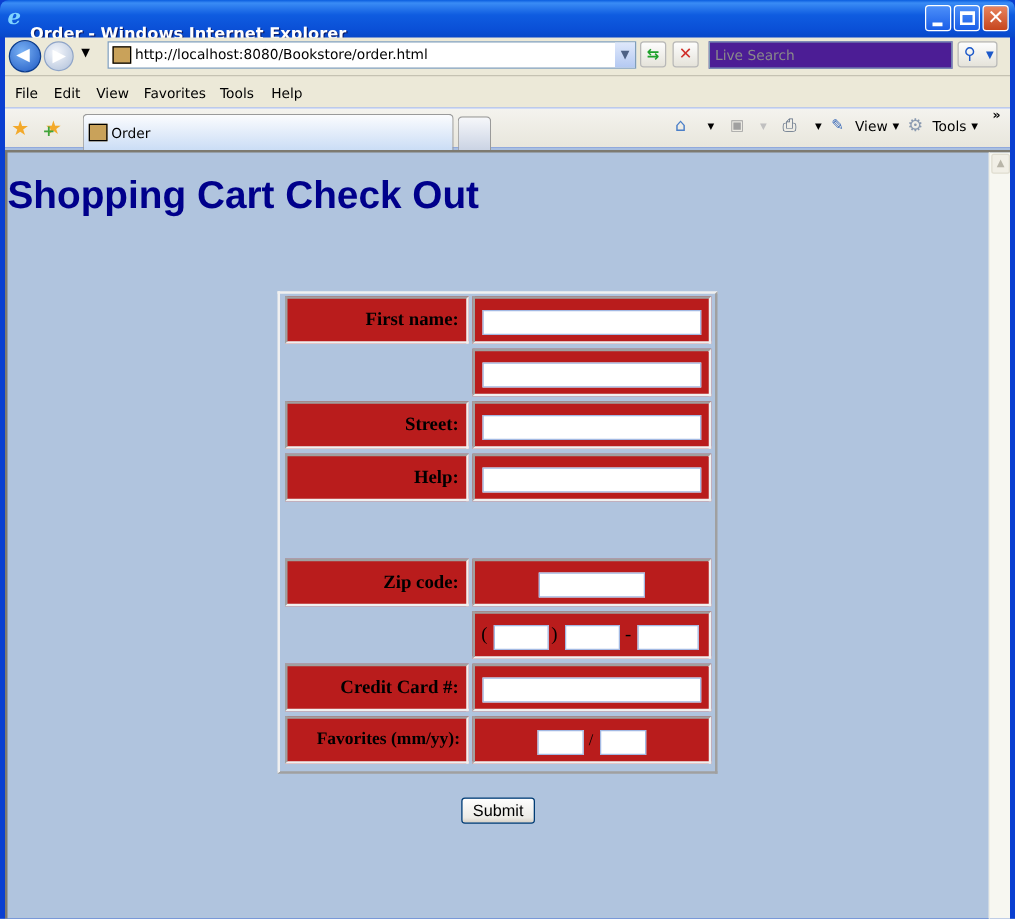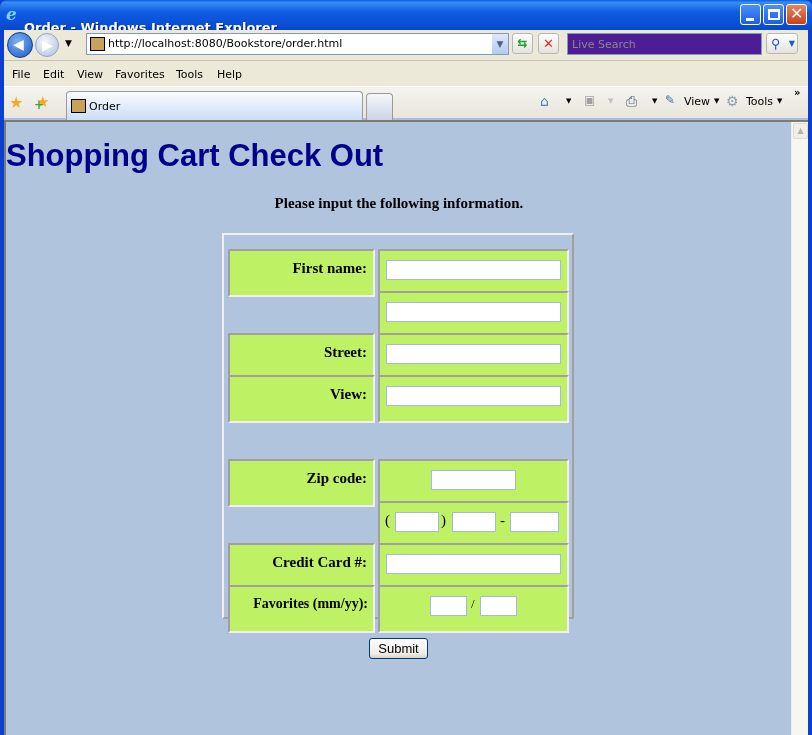--- a/index.html
+++ b/index.html
@@ -58,21 +58,21 @@
 
   
   .content { position: absolute; left: 4px; top: 120px; width: 804px; height: 615px; background: #b0c4de; border-top: 2px solid #7d7a70; border-left: 2px solid #7d7a70; }
   .scrollbar { position: absolute; right: 0; top: 0; width: 17px; height: 100%; background: #f7f7f1; border-left: 1px solid #eeeee6; }
   .scroll-up { position: absolute; left: 1px; top: 1px; width: 15px; height: 16px; border: 1px solid #e0ddd0; border-radius: 2px; background: #f1efe6; color: #b8b5a8; font-size: 8px; text-align: center; line-height: 14px; }
 
   .page-title { position: absolute; left: 0; width: 786px; top: 16px; text-align: left; color: #00008b; font: bold 31px "Liberation Sans", sans-serif; }
   .page-instructions { position: absolute; left: 0; width: 786px; top: 73px; text-align: center; color: #000; font: bold 15px "Liberation Serif", serif; }
   .form-table-outer { position: absolute; left: 216px; top: 111px; width: 352px; height: 386px; border: 2px solid; border-color: #f0f0f0 #a0a0a0 #a0a0a0 #f0f0f0; }
   .row { position: absolute; left: 4px; height: 38px; width: 344px; }
-  .cell-label, .cell-input { position: absolute; top: 12px; height: 48px; background: #bef264; border: 2px solid; border-color: #a0a0a0 #f0f0f0 #f0f0f0 #a0a0a0; }
+  .cell-label, .cell-input { position: absolute; top: 0; height: 38px; background: #b91c1c; border: 2px solid; border-color: #a0a0a0 #f0f0f0 #f0f0f0 #a0a0a0; }
   .cell-label { left: 0; width: 147px; text-align: right; padding-right: 6px; font: bold 15px "Liberation Serif", serif; line-height: 34px; color: #000; }
   .cell-input { left: 150px; width: 191px; }
   .txt { position: absolute; top: 9px; height: 20px; background: #fff; border: 1px solid #a3b9e3; }
   .punct { position: absolute; top: 9px; font: 15px "Liberation Serif", serif; color: #000; }
 
   .submit-btn { position: absolute; left: 363px; top: 516px; width: 59px; height: 21px; border: 1px solid #003c74; border-radius: 3px; background: linear-gradient(#fefefe, #ecebe6 80%, #d6d0c5); font: 13px "Liberation Sans", sans-serif; color: #000; text-align: center; line-height: 19px; }
 </style>
 </head>
 <body>
 
@@ -142,21 +142,20 @@
   <span class="cmd" style="left:680px">View</span>
   <span class="cmd-arrow" style="left:710px">▼</span>
   <span class="cmd-icon" style="left:722px;color:#8a9ab0;">⚙</span>
   <span class="cmd" style="left:742px">Tools</span>
   <span class="cmd-arrow" style="left:773px">▼</span>
   <span class="chevron-more">»</span>
 </div>
 
 <div class="content">
   <div class="page-title">Shopping Cart Check Out</div>
-  <div class="page-instructions">Please input the following information.</div>
 
   <div class="form-table-outer">
 
     <div class="row" style="top:2px">
       <div class="cell-label">First name:</div>
       <div class="cell-input">
         <div class="txt" style="left:6px;width:175px"></div>
       </div>
     </div>
 
@@ -167,21 +166,21 @@
     </div>
 
     <div class="row" style="top:86px">
       <div class="cell-label">Street:</div>
       <div class="cell-input">
         <div class="txt" style="left:6px;width:175px"></div>
       </div>
     </div>
 
     <div class="row" style="top:128px">
-      <div class="cell-label">View:</div>
+      <div class="cell-label">Help:</div>
       <div class="cell-input">
         <div class="txt" style="left:6px;width:175px"></div>
       </div>
     </div>
 
 
     <div class="row" style="top:212px">
       <div class="cell-label">Zip code:</div>
       <div class="cell-input">
         <div class="txt" style="left:51px;width:85px"></div>

